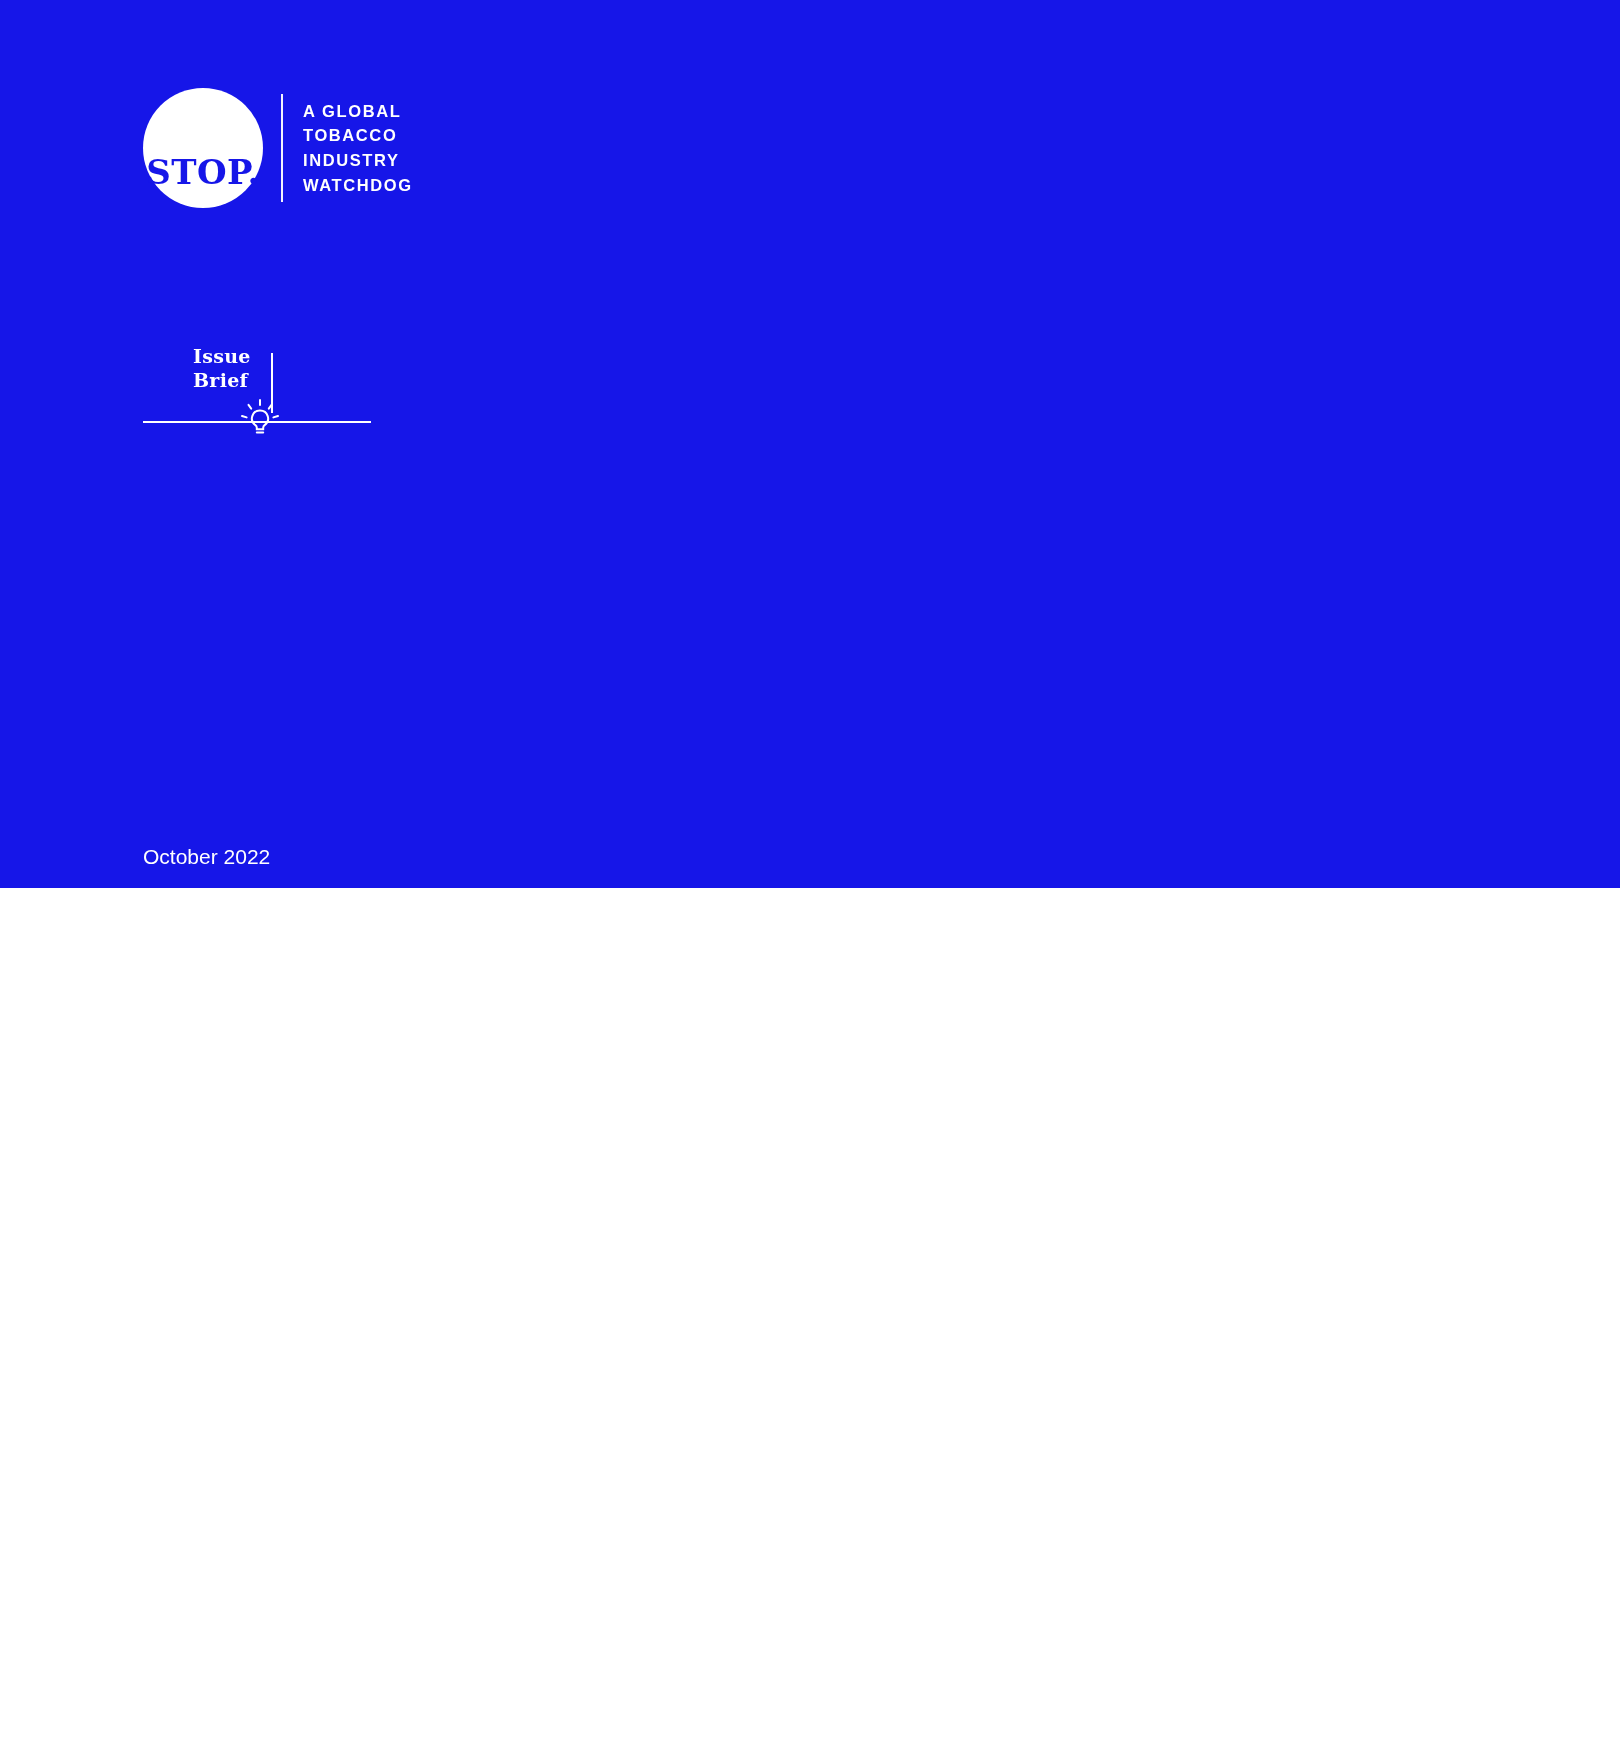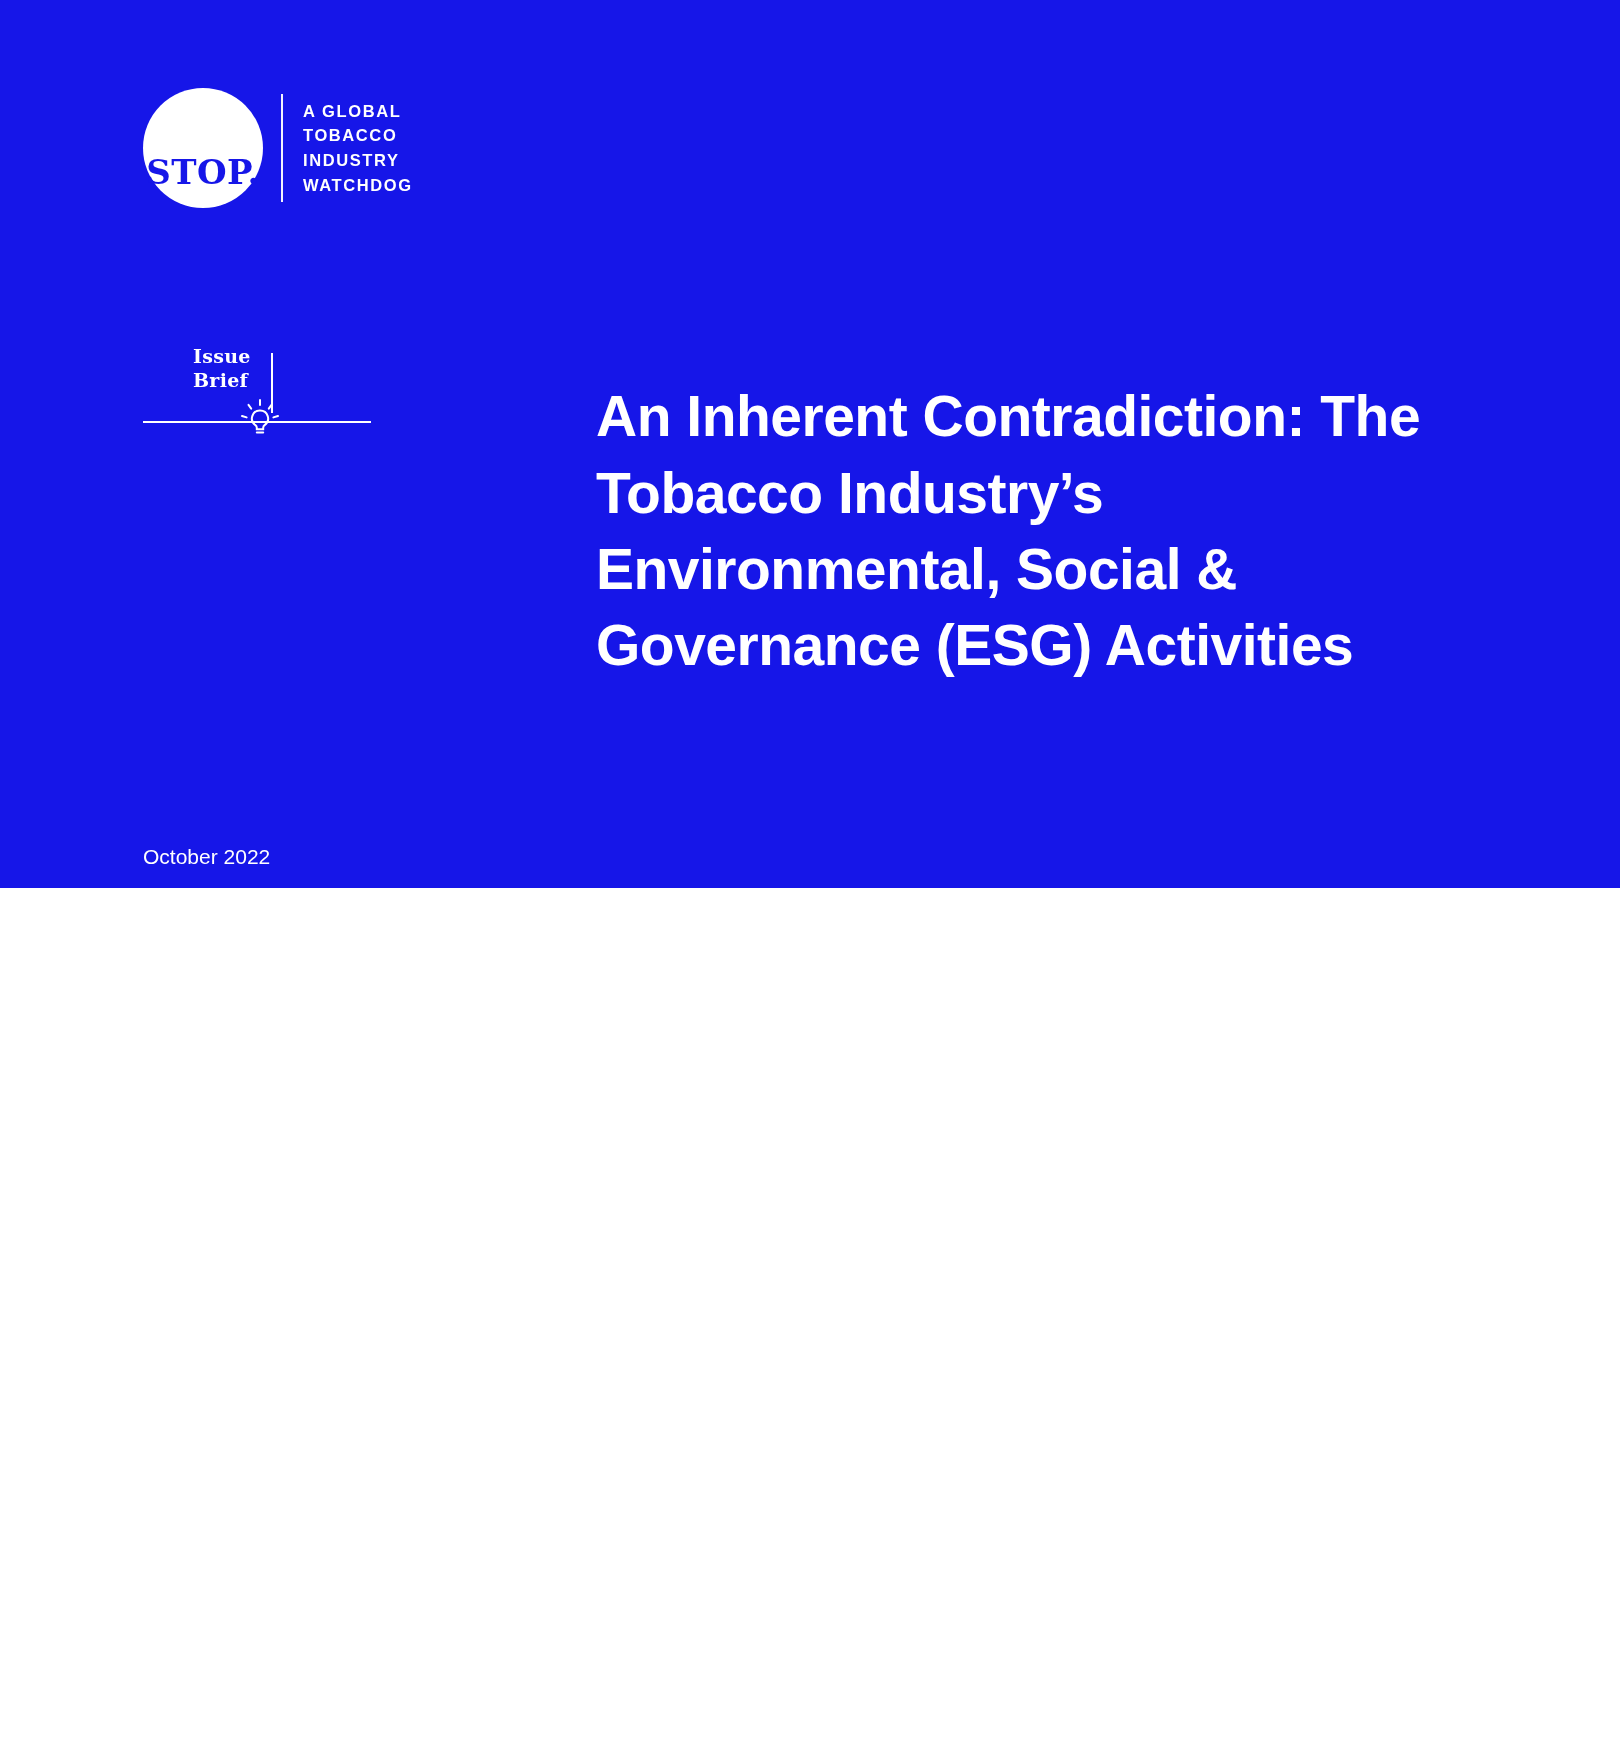--- a/index.html
+++ b/index.html
@@ -189,21 +189,20 @@
               <line x1="9" y1="23" x2="13.6" y2="24.4"></line>
               <line x1="45" y1="23" x2="40.4" y2="24.4"></line>
             </g>
           </svg>
         </div>
         <div class="meta-hline"></div>
       </div>
 
     </div>
 
-    <h1 class="hero-title">An Inherent Contradiction: The Tobacco Industry’s Environmental, Social &amp; Governance (ESG) Activities</h1>
 
     <div class="hero-date">October 2022</div>
   </div>
 
   <div class="content">
 
     
 
     
 

